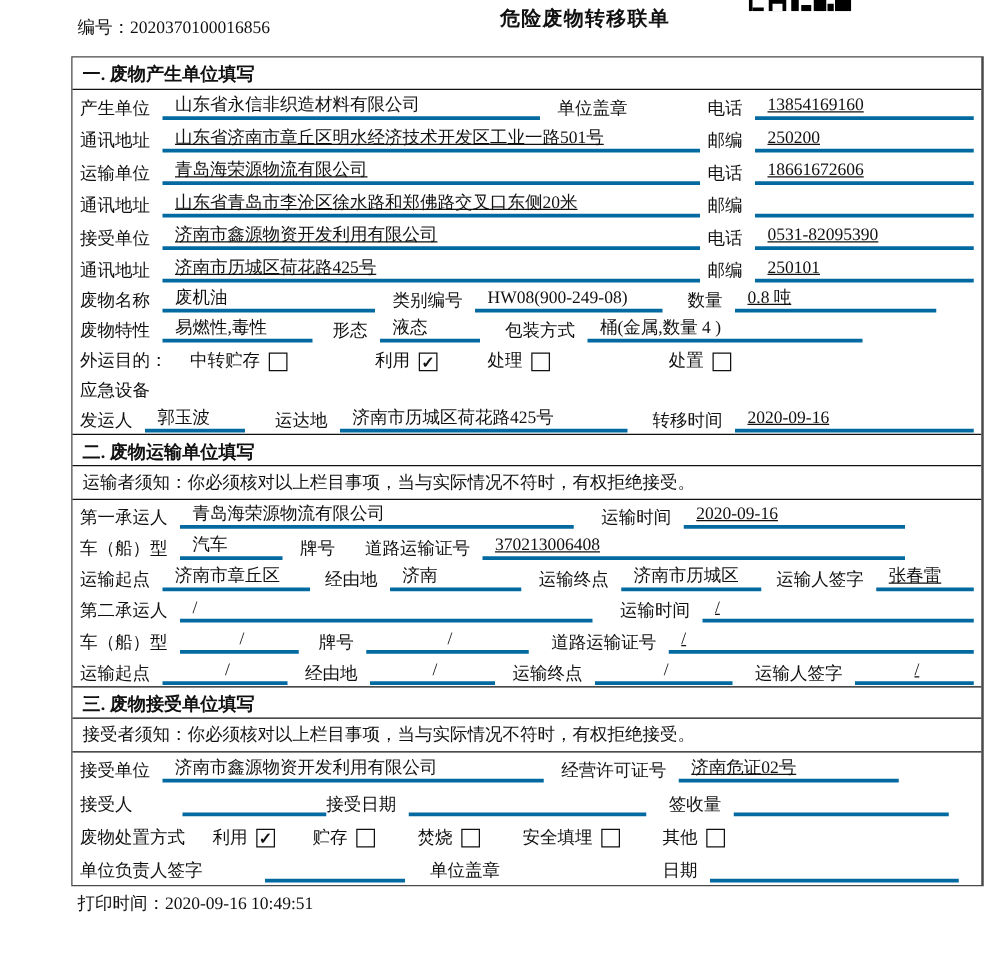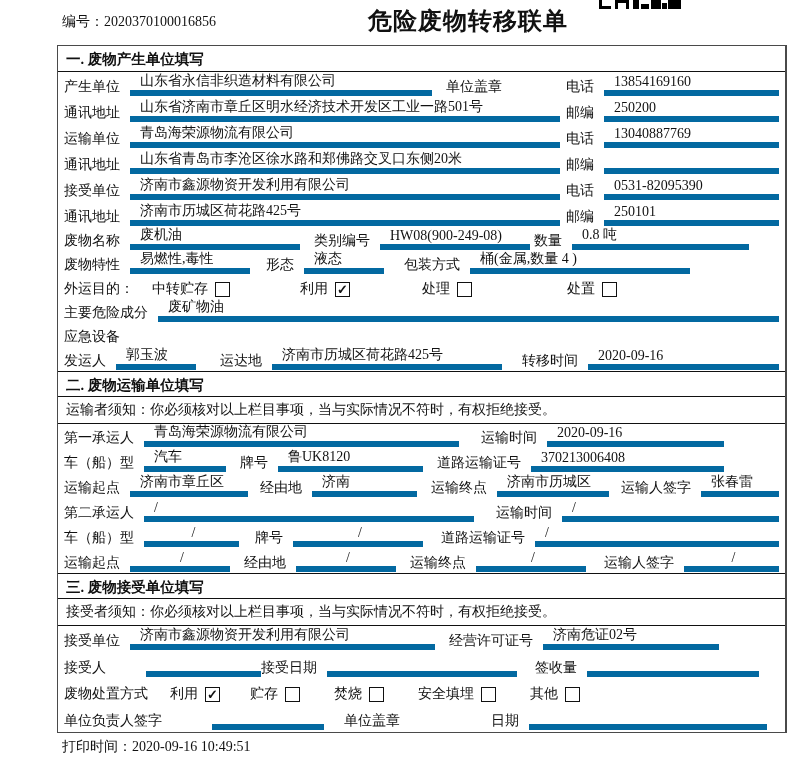--- a/index.html
+++ b/index.html
@@ -5,33 +5,33 @@
   html,body{margin:0;padding:0;background:#fff;}
   body{width:796px;height:768px;overflow:hidden;
        font-family:"Liberation Serif","DejaVu Serif",serif;
        font-size:14px;color:#111;position:relative;}
   .page{position:relative;width:796px;height:768px;padding-left:24px;}
   .page::after{content:"";position:absolute;right:2px;top:0;bottom:0;width:2px;background:#d9d9d9;}
   
   .hdr{position:relative;height:45px;}
   .serial{position:absolute;left:38px;top:13px;white-space:nowrap;}
   .title{position:absolute;left:50%;transform:translateX(-50%);margin-left:46px;top:5px;
-         font-size:24px;font-weight:bold;letter-spacing:1px;white-space:nowrap;}
+         font-size:16px;font-weight:bold;letter-spacing:1px;white-space:nowrap;}
   .qr{position:absolute;left:575px;top:0;}
   
   .box{margin-left:33px;width:730px;border:1px solid #4a4a4a;border-right-width:2px;box-sizing:border-box;background:#fff;}
   .stitle{font-weight:bold;font-size:14.5px;padding:4px 8px 3px 8px;border-bottom:1px solid #111;height:26px;box-sizing:border-box;}
   section + section .stitle{border-top:1px solid #111;margin-top:-1px;}
   .notice{padding:4px 8px;border-bottom:1px solid #111;height:27px;box-sizing:border-box;}
   .row{display:flex;align-items:flex-end;padding:0 6px 2px 6px;height:24px;box-sizing:border-box;}
   .r25{height:25px;} .r26{height:26px;} .r27{height:27px;}
   .lb{white-space:nowrap;margin-right:10px;}
-  .uv{display:inline-block;border-bottom:6px solid #0369a1;padding:0 6px 0 10px;white-space:nowrap;
+  .uv{display:inline-block;border-bottom:3px solid #0369a1;padding:0 6px 0 10px;white-space:nowrap;
       box-sizing:border-box;overflow:hidden;}
-  .grow{flex:1;}
+  .grow{flex:1;text-decoration:underline;}
   .left{display:flex;flex:0 0 502px;align-items:flex-end;}
   .right{display:flex;flex:1;align-items:flex-end;}
   .cbg{display:inline-flex;align-items:center;white-space:nowrap;}
   .cb{display:inline-block;width:13px;height:13px;border:1.5px solid #111;margin-left:7px;
       box-sizing:content-box;text-align:center;}
   .cb .mark{display:block;font-size:13px;line-height:13px;font-weight:bold;}
   .foot{margin:5px 0 0 38px;white-space:nowrap;}
 </style>
 </head>
 <body>
@@ -82,21 +82,21 @@
         </div>
       </div>
 
       <div class="row r26">
         <div class="left">
           <span class="lb">运输单位</span>
           <span class="uv grow" style="margin-right:6px">青岛海荣源物流有限公司</span>
         </div>
         <div class="right">
           <span class="lb">电话</span>
-          <span class="uv grow">13040887769</span>
+          <span class="uv grow">18661672606</span>
         </div>
       </div>
 
       <div class="row r26">
         <div class="left">
           <span class="lb">通讯地址</span>
           <span class="uv grow" style="margin-right:6px">山东省青岛市李沧区徐水路和郑佛路交叉口东侧20米</span>
         </div>
         <div class="right">
           <span class="lb">邮编</span>
@@ -124,21 +124,21 @@
           <span class="lb">邮编</span>
           <span class="uv grow">250101</span>
         </div>
       </div>
 
       <div class="row">
         <span class="lb">废物名称</span>
         <span class="uv" style="width:170px">废机油</span>
         <span class="lb" style="margin-left:14px">类别编号</span>
         <span class="uv" style="width:150px">HW08(900-249-08)</span>
-        <span class="lb" style="margin-left:4px">数量</span>
+        <span class="lb" style="margin-left:20px">数量</span>
         <span class="uv grow" style="margin-right:30px">0.8 吨</span>
       </div>
 
       <div class="row">
         <span class="lb">废物特性</span>
         <span class="uv" style="width:120px">易燃性,毒性</span>
         <span class="lb" style="margin-left:16px">形态</span>
         <span class="uv" style="width:80px">液态</span>
         <span class="lb" style="margin-left:20px">包装方式</span>
         <span class="uv" style="width:220px">桶(金属,数量 4 )</span>
@@ -149,34 +149,30 @@
         <span class="cbg" style="margin-left:8px">
           <span>中转贮存</span>
           <span class="cb"></span>
         </span>
         <span class="cbg" style="margin-left:70px">
           <span>利用</span>
           <span class="cb">
               <span class="mark">✓</span>
             </span>
         </span>
-        <span class="cbg" style="margin-left:72px">
+        <span class="cbg" style="margin-left:40px">
           <span>处理</span>
           <span class="cb"></span>
         </span>
         <span class="cbg" style="margin-left:95px">
           <span>处置</span>
           <span class="cb"></span>
         </span>
       </div>
 
-      <div class="row">
-        <span class="lb">主要危险成分</span>
-        <span class="uv grow">废矿物油</span>
-      </div>
 
 
       <div class="row">
         <span class="lb">应急设备</span>
       </div>
 
       <div class="row">
         <span class="lb">发运人</span>
         <span class="uv" style="width:80px">郭玉波</span>
         <span class="lb" style="margin-left:24px">运达地</span>
@@ -194,21 +190,20 @@
         <span class="lb">第一承运人</span>
         <span class="uv" style="width:315px">青岛海荣源物流有限公司</span>
         <span class="lb" style="margin-left:22px">运输时间</span>
         <span class="uv grow" style="margin-right:55px">2020-09-16</span>
       </div>
 
       <div class="row r25">
         <span class="lb">车（船）型</span>
         <span class="uv" style="width:82px">汽车</span>
         <span class="lb" style="margin-left:14px">牌号</span>
-        <span class="uv" style="width:145px">鲁UK8120</span>
         <span class="lb" style="margin-left:14px">道路运输证号</span>
         <span class="uv grow" style="margin-right:55px">370213006408</span>
       </div>
 
       <div class="row r25">
         <span class="lb">运输起点</span>
         <span class="uv" style="width:118px">济南市章丘区</span>
         <span class="lb" style="margin-left:12px">经由地</span>
         <span class="uv" style="width:105px">济南</span>
         <span class="lb" style="margin-left:14px">运输终点</span>
@@ -288,21 +283,21 @@
         <span class="cbg" style="margin-left:34px">
           <span>其他</span>
           <span class="cb"></span>
         </span>
       </div>
 
       <div class="row r27">
         <span class="lb">单位负责人签字</span>
         <span class="uv" style="width:112px;margin-left:40px"></span>
         <span class="lb" style="margin-left:20px">单位盖章</span>
-        <span class="lb" style="margin-left:81px">日期</span>
+        <span class="lb" style="margin-left:120px">日期</span>
         <span class="uv grow" style="margin-right:12px"></span>
       </div>
     </section>
 
   </div>
 
   <div class="foot"><span>打印时间：</span><span>2020-09-16 10:49:51</span></div>
 
 </div>
 

